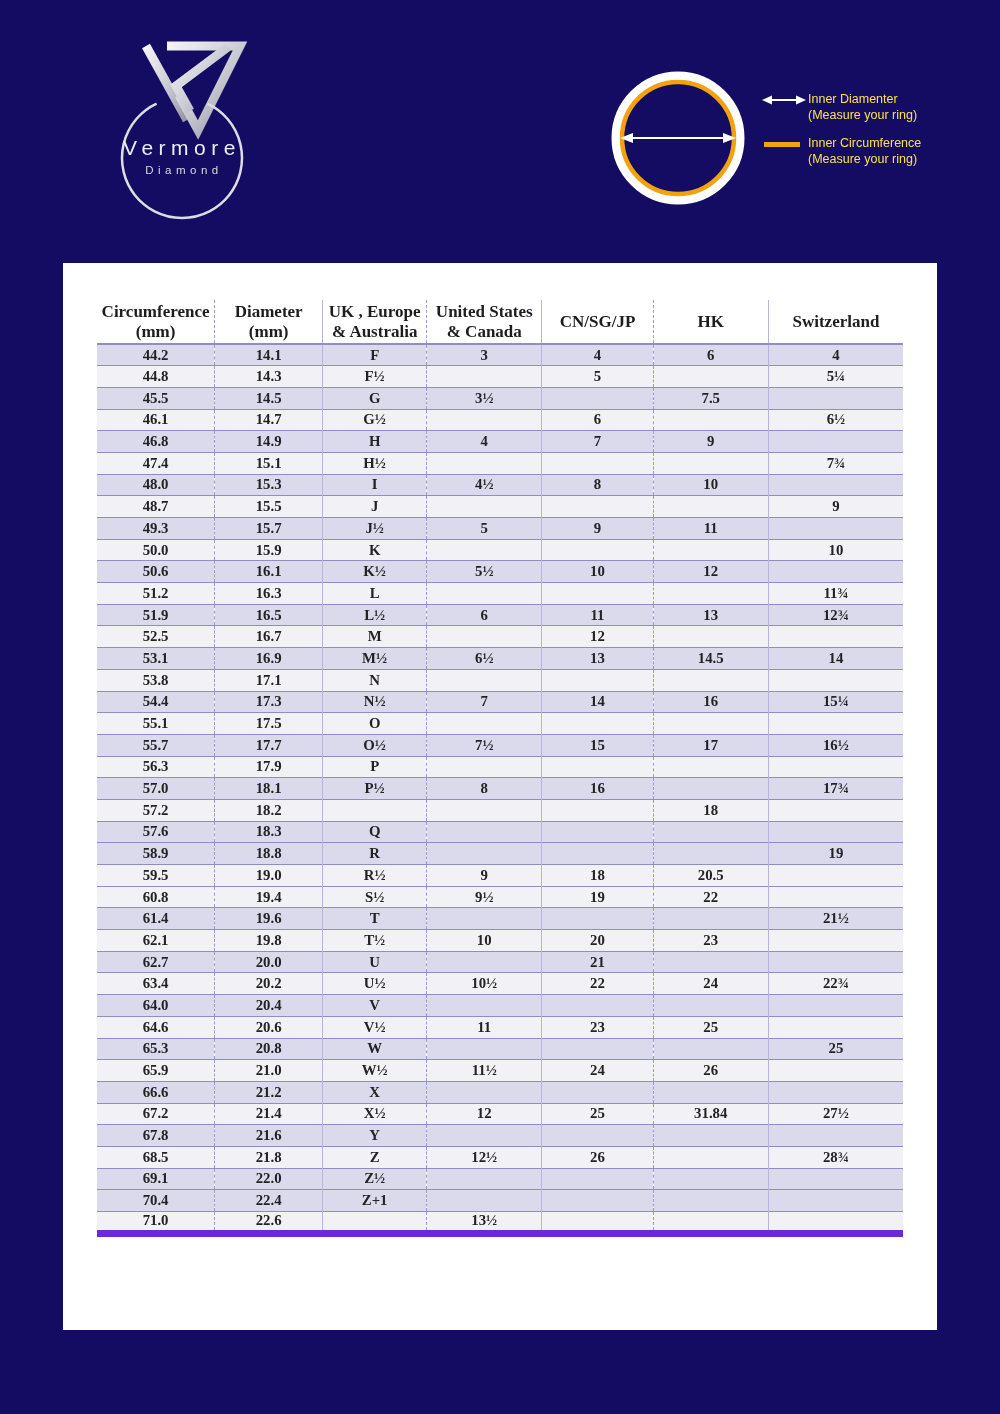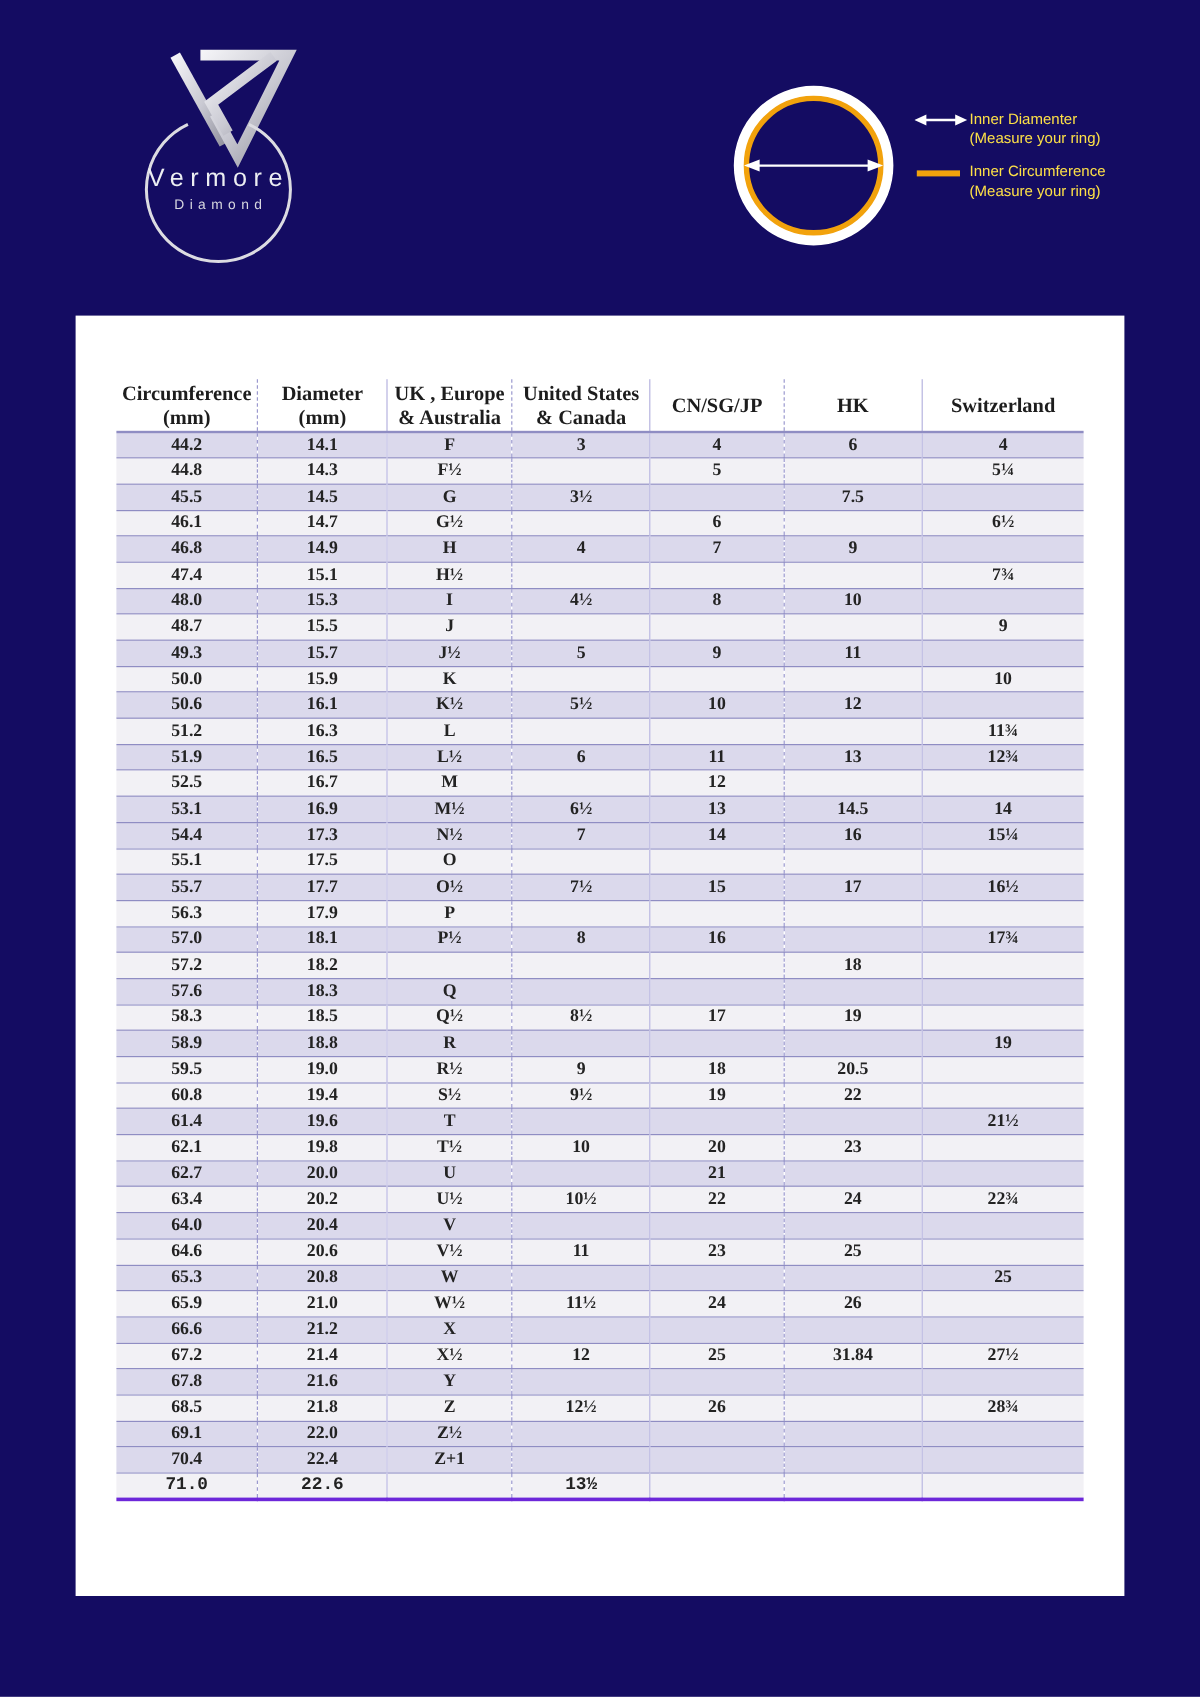--- a/index.html
+++ b/index.html
@@ -29,38 +29,38 @@
   .legend-icon{width:46px;flex:0 0 46px;display:flex;align-items:center;height:16px;}
   .legend-text{color:#fde047;font-size:12.5px;line-height:15.5px;}
   .orange-line{display:inline-block;width:36px;height:5px;background:var(--orange);margin-left:2px;}
   
   .card{
     position:absolute;left:63px;top:263px;width:874px;height:1067px;
     background:#ffffff;
   }
   table.size-table{
     border-collapse:collapse;table-layout:fixed;
-    width:806px;margin:53px 34px 0 34px;
+    width:806px;margin:37px 34px 0 34px;
     font-family:"Liberation Serif",serif;
   }
   .size-table thead th{
     height:44px;padding:0 2px;
     font-size:17px;font-weight:700;color:var(--ink);
     line-height:1.12;text-align:center;vertical-align:middle;
     background:#ffffff;
   }
   .size-table tbody td{
     height:21.7px;padding:0 2px;
     text-align:center;vertical-align:middle;
     font-size:14.8px;font-weight:700;color:#232323;
     overflow:hidden;white-space:nowrap;
   }
   .size-table tbody tr{border-top:1.5px solid var(--line);}
   .size-table tbody tr:first-child{border-top:2px solid var(--line);}
-  .size-table tbody tr:last-child{border-bottom:3px solid #6d28d9;font-family:Liberation Mono, monospace;}
+  .size-table tbody tr:last-child{border-bottom:7px solid #6d28d9;}
   .size-table tr.row-a{background:var(--row-a);}
   .size-table tr.row-b{background:var(--row-b);}
   .size-table th:nth-child(1),.size-table td:nth-child(1),
   .size-table th:nth-child(3),.size-table td:nth-child(3),
   .size-table th:nth-child(5),.size-table td:nth-child(5){
     border-right:1px dashed var(--dash);
   }
   .size-table th:nth-child(2),.size-table td:nth-child(2),
   .size-table th:nth-child(4),.size-table td:nth-child(4),
   .size-table th:nth-child(6),.size-table td:nth-child(6){
@@ -298,20 +298,29 @@
         </tr>
         <tr class="row-a">
           <td>53.1</td>
           <td>16.9</td>
           <td>M½</td>
           <td>6½</td>
           <td>13</td>
           <td>14.5</td>
           <td>14</td>
         </tr>
+        <tr class="row-b">
+          <td>53.8</td>
+          <td>17.1</td>
+          <td>N</td>
+          <td></td>
+          <td></td>
+          <td></td>
+          <td></td>
+        </tr>
         <tr class="row-a">
           <td>54.4</td>
           <td>17.3</td>
           <td>N½</td>
           <td>7</td>
           <td>14</td>
           <td>16</td>
           <td>15¼</td>
         </tr>
         <tr class="row-b">
@@ -361,29 +370,20 @@
         </tr>
         <tr class="row-a">
           <td>57.6</td>
           <td>18.3</td>
           <td>Q</td>
           <td></td>
           <td></td>
           <td></td>
           <td></td>
         </tr>
-        <tr class="row-b">
-          <td>58.3</td>
-          <td>18.5</td>
-          <td>Q½</td>
-          <td>8½</td>
-          <td>17</td>
-          <td>19</td>
-          <td></td>
-        </tr>
         <tr class="row-a">
           <td>58.9</td>
           <td>18.8</td>
           <td>R</td>
           <td></td>
           <td></td>
           <td></td>
           <td>19</td>
         </tr>
         <tr class="row-b">

